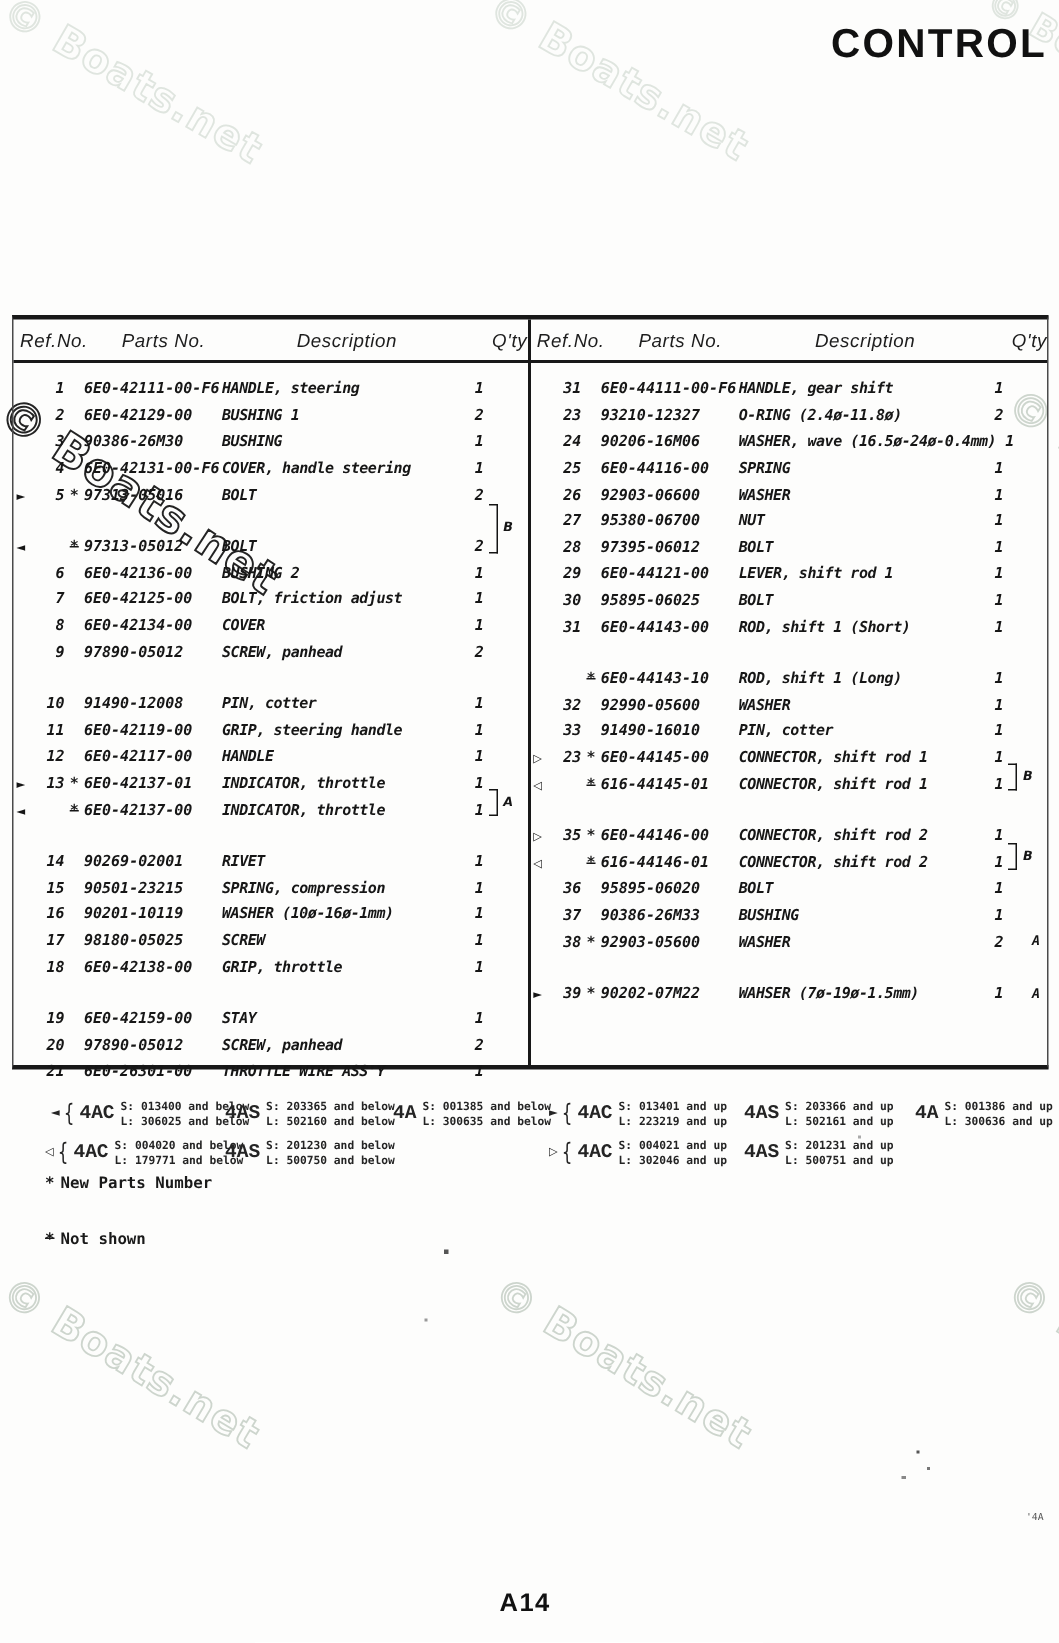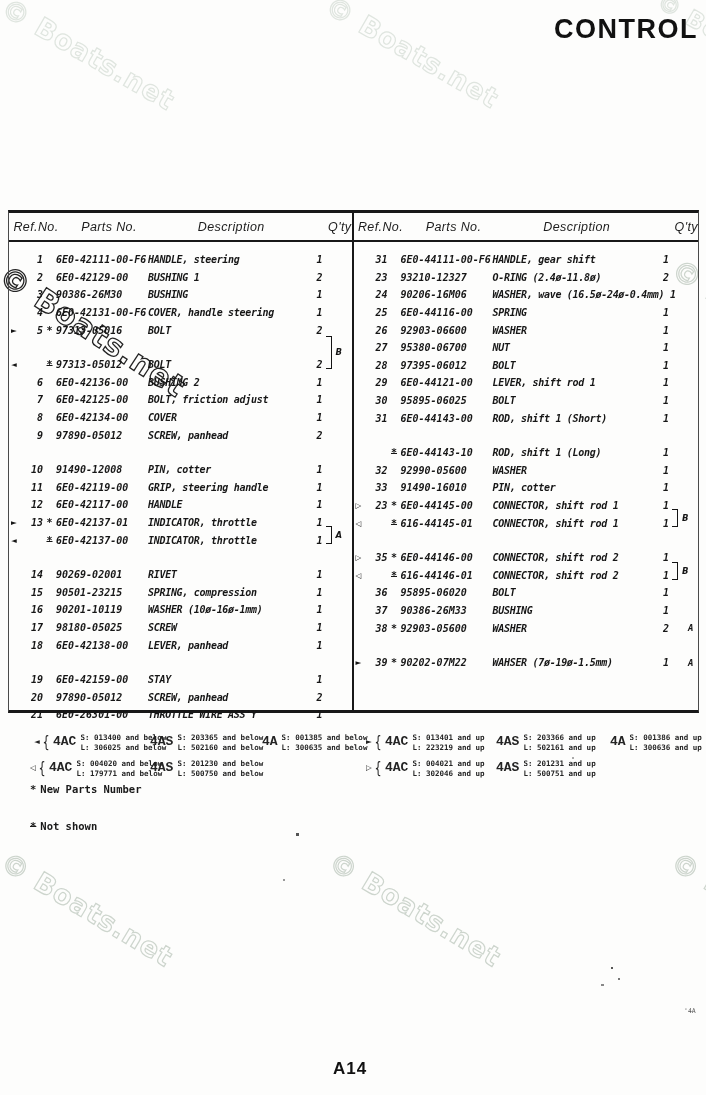--- a/index.html
+++ b/index.html
@@ -287,21 +287,21 @@
             <span class="c-part">98180-05025</span>
             <span class="c-desc">SCREW</span>
             <span class="c-qty">1</span>
             <span class="c-note"></span>
           </div>
           <div class="row">
             <span class="c-pre"></span>
             <span class="c-ref">18</span>
             <span class="c-mark"></span>
             <span class="c-part">6E0-42138-00</span>
-            <span class="c-desc">LEVER, panhead</span>
+            <span class="c-desc">GRIP, throttle</span>
             <span class="c-qty">1</span>
             <span class="c-note"></span>
           </div>
           <div class="row gap">
             <span class="c-pre"></span>
             <span class="c-ref">19</span>
             <span class="c-mark"></span>
             <span class="c-part">6E0-42159-00</span>
             <span class="c-desc">STAY</span>
             <span class="c-qty">1</span>

